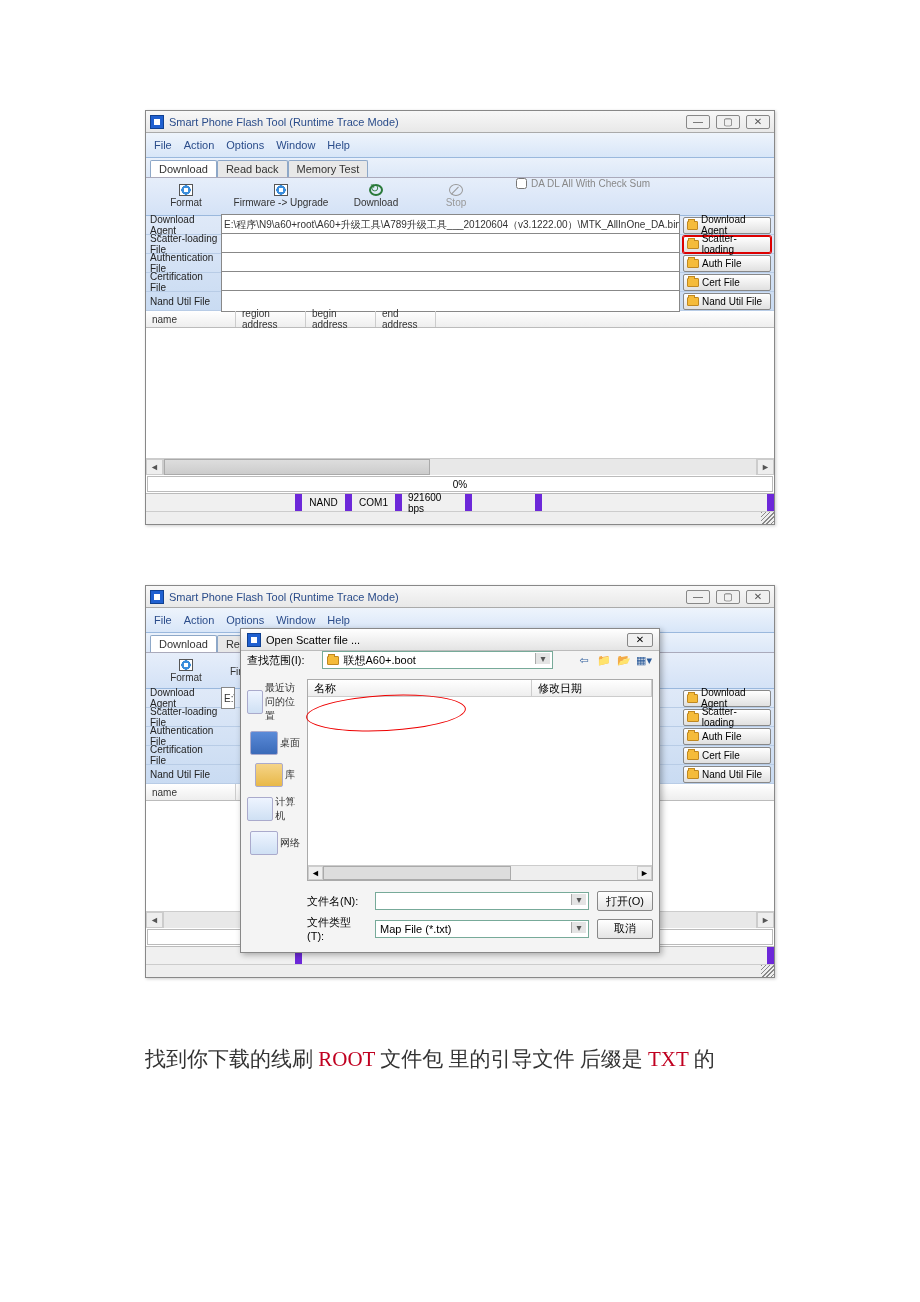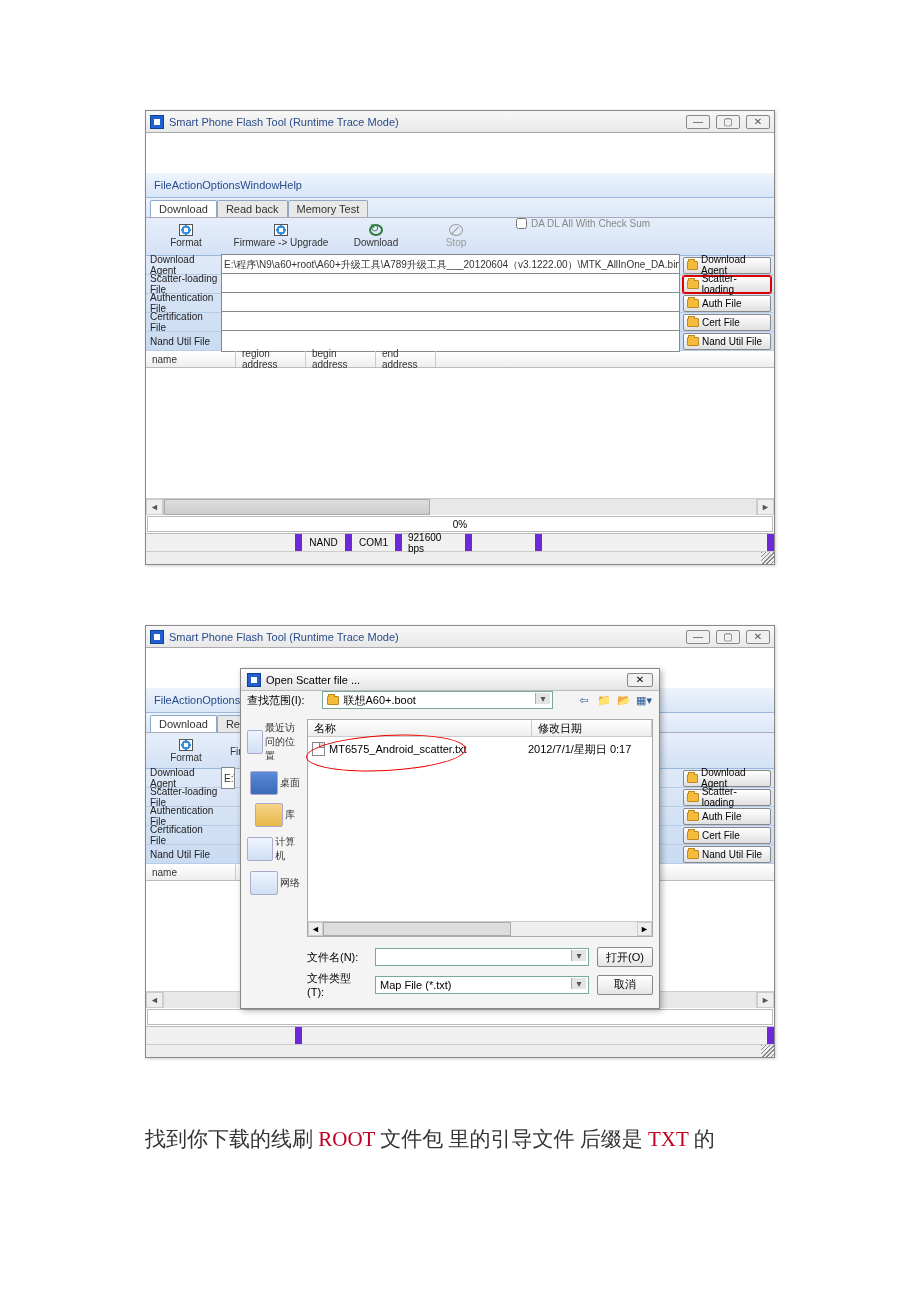--- a/index.html
+++ b/index.html
@@ -4,21 +4,21 @@
   <style>
     * { box-sizing: border-box; margin: 0; padding: 0; }
     body { font-family: Tahoma, sans-serif; font-size: 11px; background: #fff; padding: 110px 145px 50px 145px; width: 920px; }
     .window { border: 1px solid #888; background: #fff; margin-bottom: 60px; box-shadow: 1px 1px 3px rgba(0,0,0,0.2); }
     .titlebar { display: flex; align-items: center; height: 22px; background: linear-gradient(to bottom, #f8f8f8, #e8e8e8); border-bottom: 1px solid #aaa; padding: 0 4px; }
     .app-icon { width: 14px; height: 14px; background: #2060d0; margin-right: 5px; border: 1px solid #104090; position:relative; }
     .app-icon::after { content:''; position:absolute; width:6px; height:6px; background:#fff; top:3px; left:3px; }
     .title-text { flex: 1; color: #2a4c8a; font-size: 11px; }
     .winbtns { display: flex; gap: 6px; }
     .winbtn { width: 24px; height: 14px; border: 1px solid #888; background: #f0f0f0; display: flex; align-items: center; justify-content: center; font-size: 10px; color: #555; border-radius: 2px; cursor: default; }
-    .menubar { display: flex; height: 20px; align-items: center; background: linear-gradient(to bottom, #eef4fc, #d8e6f8); padding: 12px 8px; color: #2a4c8a; font-size: 11px; border-bottom: 1px solid #9ab8dd; margin-top: 40px; }
+    .menubar { display: flex; gap: 12px; height: 20px; align-items: center; background: linear-gradient(to bottom, #eef4fc, #d8e6f8); padding: 12px 8px; color: #2a4c8a; font-size: 11px; border-bottom: 1px solid #9ab8dd; }
     .tabrow { display: flex; height: 20px; align-items: flex-end; background: linear-gradient(to bottom, #eaf1fb, #dce8f8); padding: 0 4px; border-bottom: 1px solid #aab; }
     .tab { padding: 2px 8px; border: 1px solid #8ea8c8; border-bottom: none; margin-right: 0px; background: #e8e8e8; font-size: 11px; color: #333; border-radius: 2px 2px 0 0; }
     .tab.active { background: #fff; }
     .toolbar { display: flex; height: 38px; align-items: flex-start; background: linear-gradient(to bottom, #e6eefa, #d4e2f6); border-bottom: 1px solid #9ab8dd; }
     .tbtn { display: flex; flex-direction: column; align-items: center; justify-content: center; width: 80px; height: 36px; font-size: 10px; color: #333; }
     .tbtn .ticon { width: 14px; height: 12px; margin-bottom: 1px; }
     .ticon-format { background: radial-gradient(circle at center, #fff 30%, #3a8ddb 31%, #3a8ddb 60%, transparent 61%), #fff; border:1px solid #555; }
     .ticon-upgrade { background: radial-gradient(circle at center, #fff 30%, #3a8ddb 31%, #3a8ddb 60%, transparent 61%), #fff; border:1px solid #555; }
     .ticon-download { border: 2px solid #2a7a3a; border-radius: 50%; width: 10px; height: 10px; position: relative; }
     .ticon-download::after { content:'↻'; position:absolute; left:-1px; top:-4px; color:#2a7a3a; font-size:11px; }
@@ -331,25 +331,20 @@
             <div class="picon"></div>
             <span>网络</span>
           </div>
       </div>
       <div class="filelist">
         <div class="fl-head">
           <div class="c" style="flex:1">名称</div>
           <div class="c" style="width:120px">修改日期</div>
         </div>
         <div class="fl-body">
-          <div class="fl-item">
-            <div class="txt-icon"></div>
-            <span style="flex:1">MT6575_Android_scatter.txt</span>
-            <span style="width:120px">2012/7/1/星期日 0:17</span>
-          </div>
           <div class="red-circle" style="left:-2px; top:-2px; width:160px; height:36px; transform:rotate(-3deg)"></div>
           <div style="height:160px"></div>
         </div>
         <div class="fl-scroll">
           <div class="arrow" style="width:15px;display:flex;align-items:center;justify-content:center;font-size:9px;border:1px solid #ccc">◄</div>
           <div class="tr">
               <div class="th"></div>
             </div>
           <div class="arrow" style="width:15px;display:flex;align-items:center;justify-content:center;font-size:9px;border:1px solid #ccc">►</div>
         </div>

